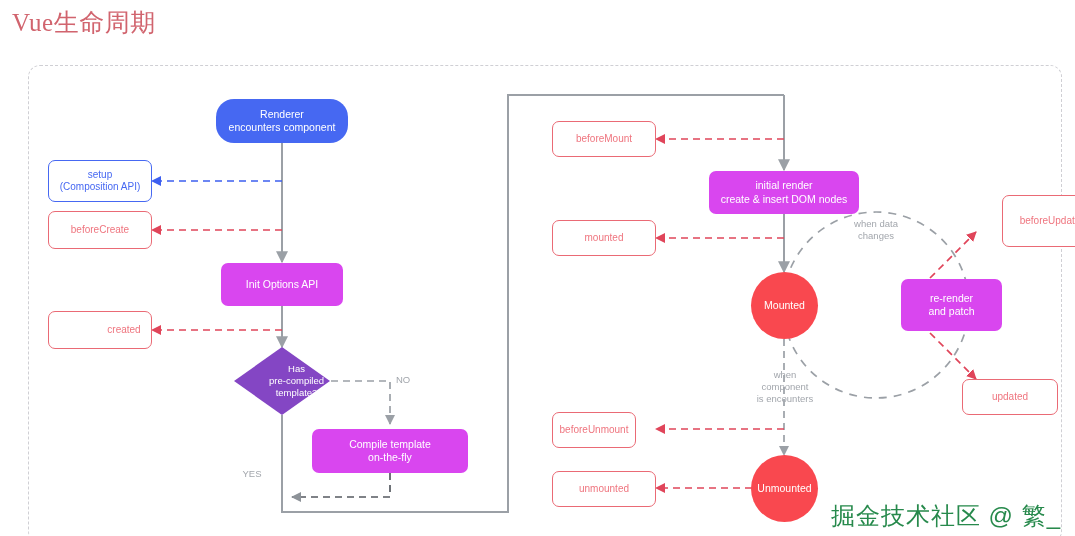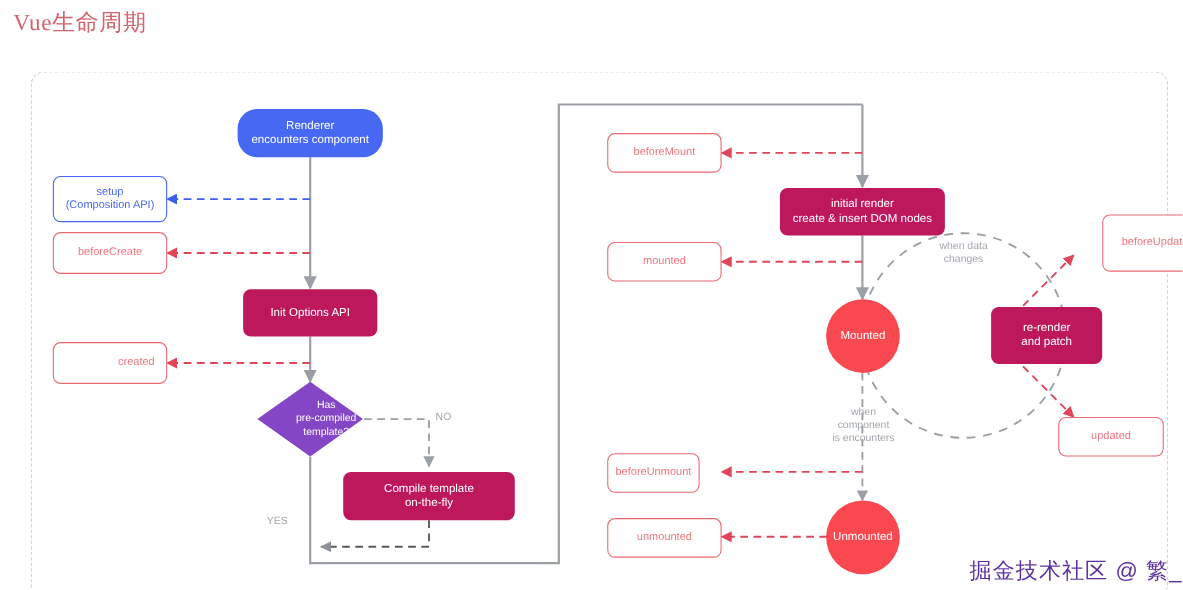--- a/index.html
+++ b/index.html
@@ -12,21 +12,21 @@
     width: 1075px;
     height: 536px;
     overflow: hidden;
     position: relative;
   }
   #page-title {
     position: absolute;
     left: 12px;
     top: 6px;
     font-family: "Liberation Serif", "DejaVu Serif", serif;
-    font-size: 21px;
+    font-size: 25px;
     color: #d1646e;
     letter-spacing: 0.5px;
     white-space: nowrap;
   }
   #diagram-frame {
     position: absolute;
     left: 28px;
     top: 65px;
     width: 1034px;
     height: 478px;
@@ -51,21 +51,21 @@
     text-align: center;
     line-height: 1.25;
   }
   .node-blue {
     background: #4668f2;
     color: #ffffff;
     border-radius: 7px;
     font-size: 10.5px;
   }
   .node-green {
-    background: #be185d;
+    background: #d946ef;
     color: #ffffff;
     border-radius: 7px;
     font-size: 10.5px;
   }
   .node-outline-blue {
     background: #ffffff;
     border: 1.6px solid #4668f2;
     color: #4668f2;
     border-radius: 7px;
     font-size: 10px;
@@ -97,24 +97,24 @@
   .edge-label {
     position: absolute;
     color: #a2a6ac;
     font-size: 9.5px;
     line-height: 1.25;
     text-align: center;
     white-space: pre-line;
   }
   #watermark {
     position: absolute;
-    right: 0;
+    right: 14px;
     bottom: 4px;
-    font-size: 20px;
-    color: #4c1d95;
+    font-size: 24px;
+    color: #15803d;
     letter-spacing: 1px;
     white-space: nowrap;
     opacity: 0.92;
   }
 </style>
 </head>
 <body>
 
 <div id="page-title">Vue生命周期</div>
 

